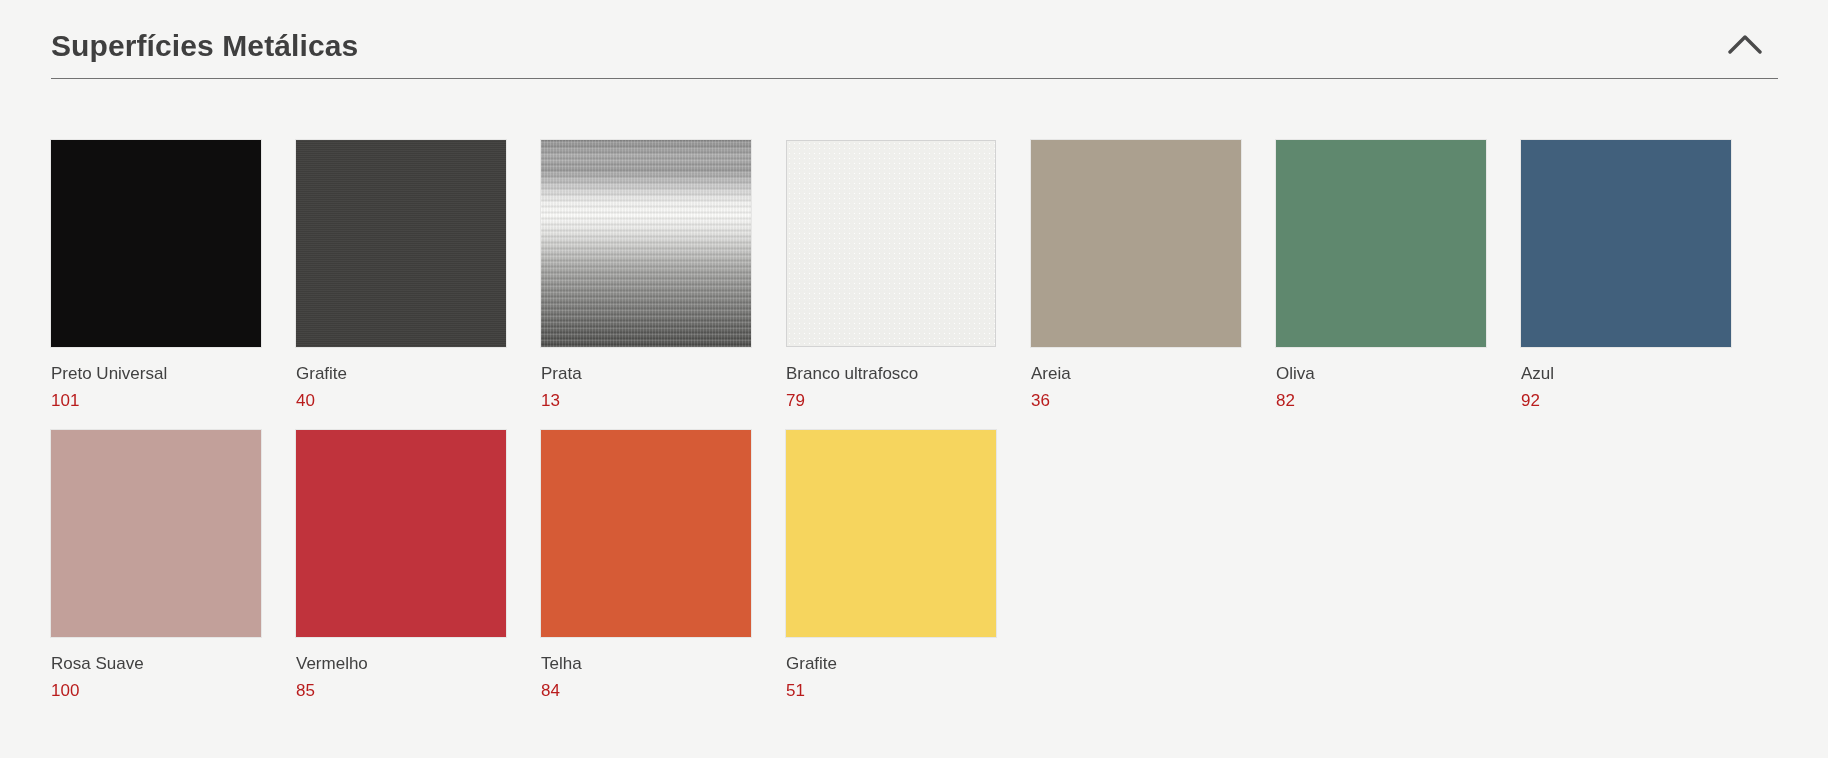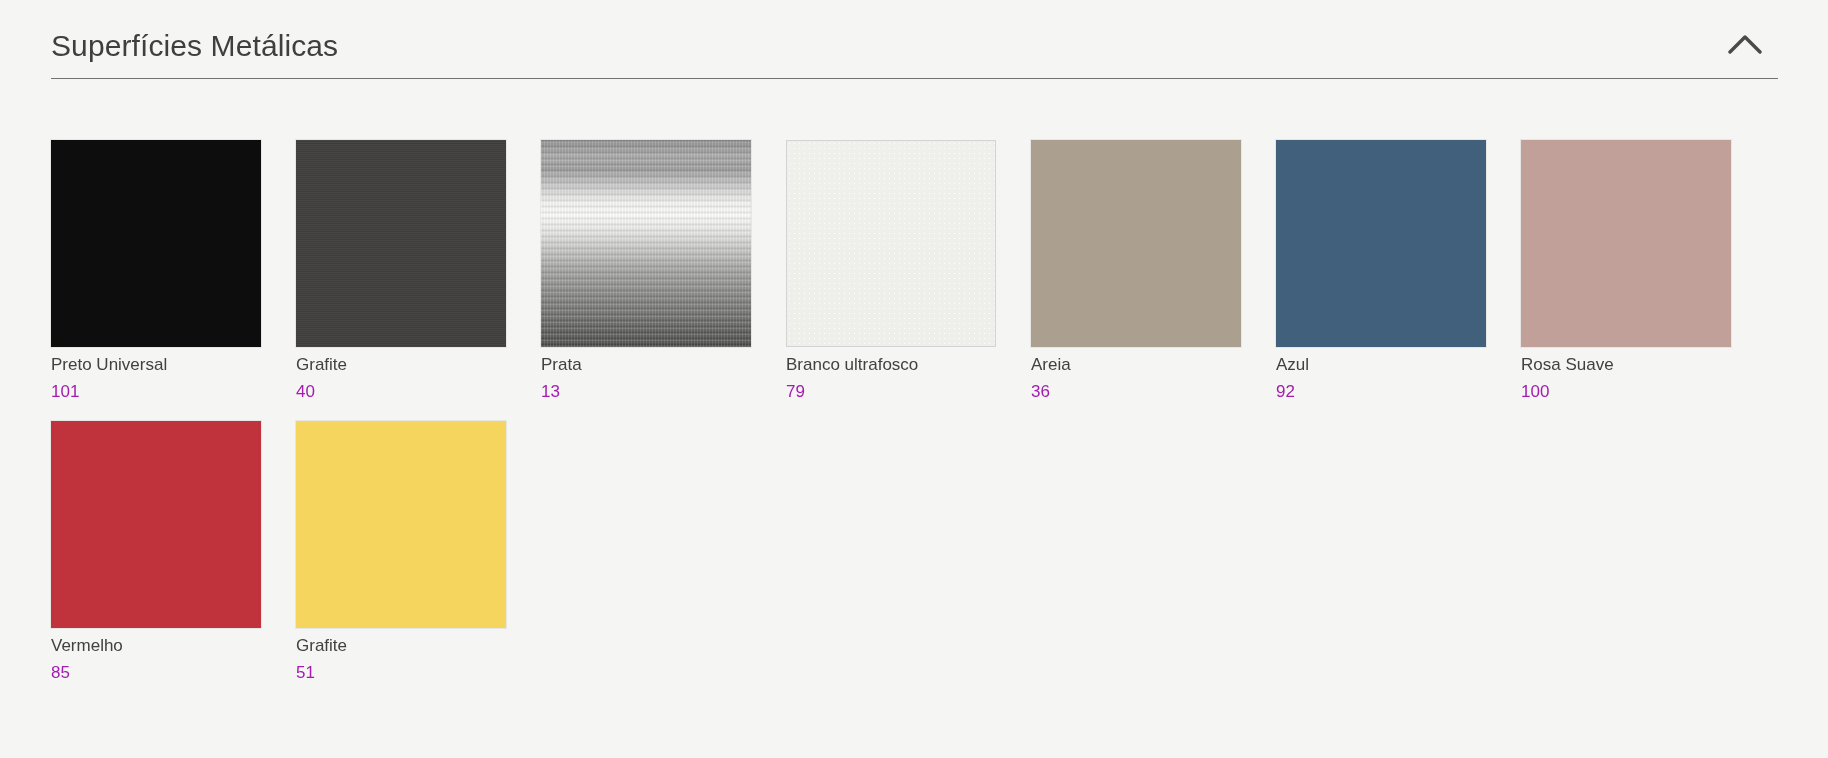--- a/index.html
+++ b/index.html
@@ -28,21 +28,21 @@
   .panel-header {
     display: flex;
     align-items: center;
     justify-content: space-between;
     padding: 0 50px 0 51px;
     height: 78px;
     box-sizing: border-box;
   }
   .panel-title {
     font-size: 30px;
-    font-weight: 400;
+    font-weight: 700;
     color: #3f3f3f;
     letter-spacing: 0.1px;
     line-height: 1;
     margin: 0;
     padding-top: 14px;
   }
   .collapse-btn {
     background: none;
     border: none;
     padding: 0;
@@ -86,27 +86,27 @@
   }
   .swatch-chip.bordered {
     border: 1px solid #d3d3d3;
   }
   .swatch-chip.shadowed {
     box-shadow: 0 0 0 1px rgba(0,0,0,0.06);
   }
   .swatch-name {
     font-size: 17px;
     color: #414141;
-    margin-top: 8px;
+    margin-top: 17px;
     line-height: 1.15;
     white-space: nowrap;
   }
   .swatch-code {
     font-size: 17px;
-    color: #a21caf;
+    color: #b91c1c;
     margin-top: 7px;
     line-height: 1.15;
   }
 
   
   .tex-metal {
     background-image:
       repeating-linear-gradient(0deg,
         rgba(255,255,255,0.16) 0px, rgba(255,255,255,0.16) 1px,
         rgba(0,0,0,0.07) 2px, rgba(0,0,0,0.07) 3px,
@@ -180,34 +180,44 @@
         <div class="swatch-chip bordered tex-dots" style="background-color: rgb(239, 239, 236);"></div>
         <div class="swatch-name">Branco ultrafosco</div>
         <div class="swatch-code">79</div>
       </div>
       <div class="swatch-cell">
         <div class="swatch-chip shadowed" style="background-color: rgb(171, 160, 143);"></div>
         <div class="swatch-name">Areia</div>
         <div class="swatch-code">36</div>
       </div>
       <div class="swatch-cell">
+        <div class="swatch-chip shadowed" style="background-color: rgb(95, 136, 110);"></div>
+        <div class="swatch-name">Oliva</div>
+        <div class="swatch-code">82</div>
+      </div>
+      <div class="swatch-cell">
         <div class="swatch-chip shadowed" style="background-color: rgb(65, 96, 124);"></div>
         <div class="swatch-name">Azul</div>
         <div class="swatch-code">92</div>
       </div>
       <div class="swatch-cell">
         <div class="swatch-chip shadowed" style="background-color: rgb(194, 160, 154);"></div>
         <div class="swatch-name">Rosa Suave</div>
         <div class="swatch-code">100</div>
       </div>
       <div class="swatch-cell">
         <div class="swatch-chip shadowed" style="background-color: rgb(192, 51, 60);"></div>
         <div class="swatch-name">Vermelho</div>
         <div class="swatch-code">85</div>
       </div>
       <div class="swatch-cell">
+        <div class="swatch-chip shadowed" style="background-color: rgb(214, 91, 54);"></div>
+        <div class="swatch-name">Telha</div>
+        <div class="swatch-code">84</div>
+      </div>
+      <div class="swatch-cell">
         <div class="swatch-chip shadowed" style="background-color: rgb(246, 213, 94);"></div>
         <div class="swatch-name">Grafite</div>
         <div class="swatch-code">51</div>
       </div>
     </div>
 
 </div>
 
 </body></html>

